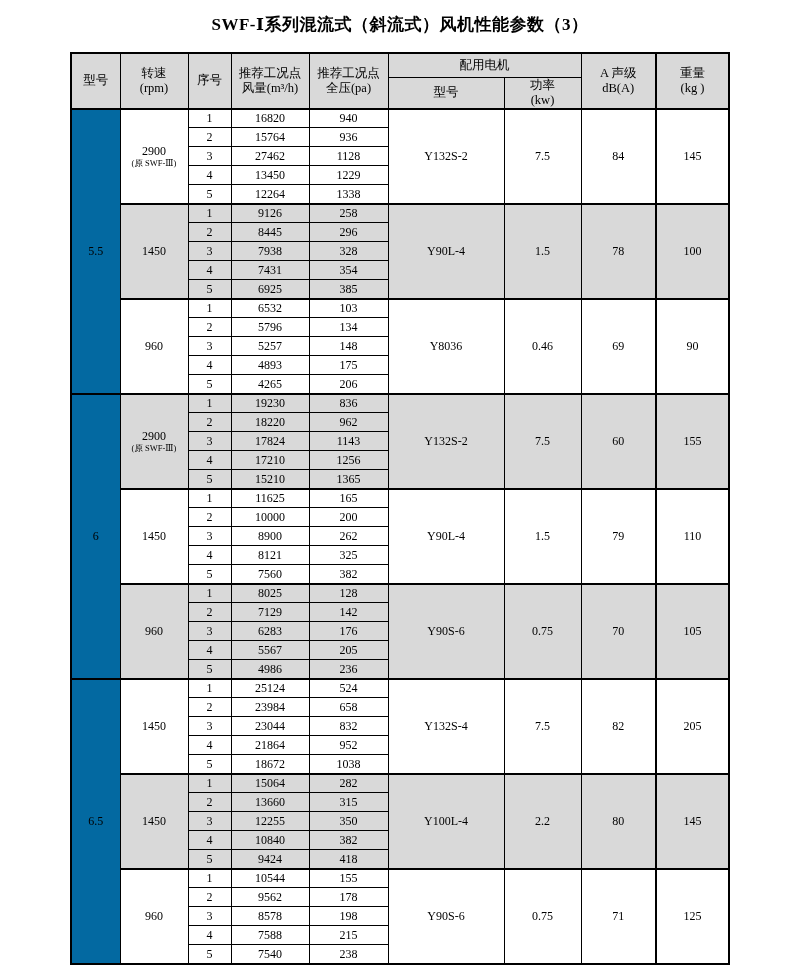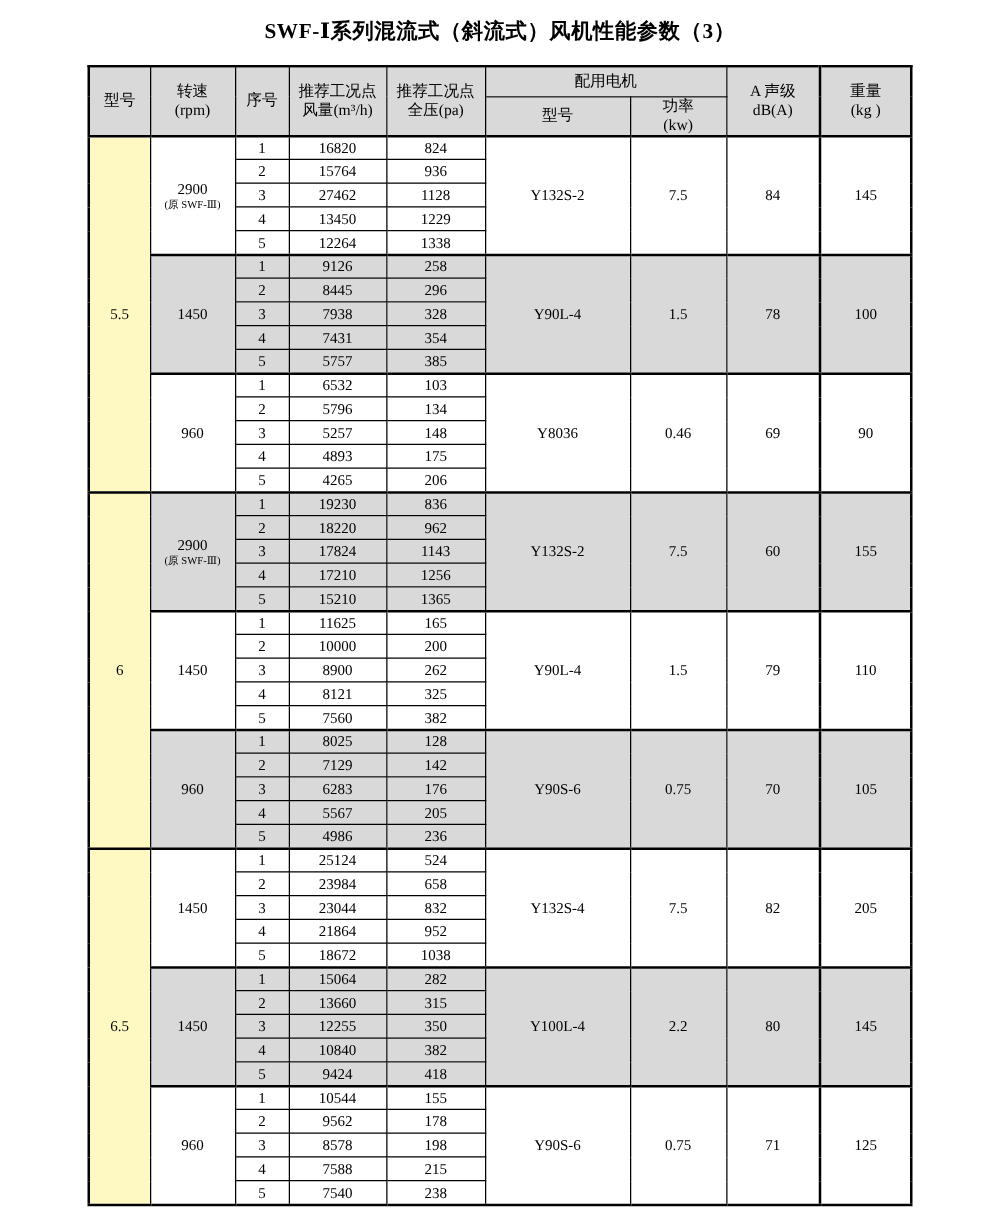--- a/index.html
+++ b/index.html
@@ -25,21 +25,21 @@
     padding: 0; overflow: hidden; font-size: 12px; font-weight: normal;
     line-height: 1.2;
   }
   thead th { background: #d9d9d9; height: 24px; font-size: 12.5px; }
   thead th.hb { border-bottom: 2px solid #000; }
   tbody tr { height: 19px; }
   td.shaded { background: #d9d9d9; }
   td.bb2 { border-bottom: 2px solid #000; }
   .col-weight { border-left: 2px solid #000000; }
   .speed-note { font-size: 8.5px; line-height: 1.1; text-align: center; }
-  .model-cell { background: #fef9c3; margin-top: 38px; }
+  .model-cell { background: #0369a1; margin-top: 38px; }
 </style>
 </head>
 <body>
 
 <div class="page">
 
   <div class="doc-title">SWF-Ⅰ系列混流式（斜流式）风机性能参数（3）</div>
 
   <table class="fan-table">
     <colgroup>
@@ -97,21 +97,21 @@
     </thead>
     <tbody>
         <tr>
           <td rowspan="15" class="model-cell bb2">5.5</td>
           <td rowspan="5" class="bb2">
             <div>2900</div>
             <div class="speed-note">(原 SWF-Ⅲ)</div>
           </td>
           <td>1</td>
           <td>16820</td>
-          <td>824</td>
+          <td>940</td>
           <td rowspan="5" class="bb2">Y132S-2</td>
           <td rowspan="5" class="bb2">7.5</td>
           <td rowspan="5" class="bb2">84</td>
           <td rowspan="5" class="bb2 col-weight">145</td>
         </tr>
         <tr>
           <td>2</td>
           <td>15764</td>
           <td>936</td>
         </tr>
@@ -152,21 +152,21 @@
           <td class="shaded">7938</td>
           <td class="shaded">328</td>
         </tr>
         <tr>
           <td class="shaded">4</td>
           <td class="shaded">7431</td>
           <td class="shaded">354</td>
         </tr>
         <tr>
           <td class="shaded bb2">5</td>
-          <td class="shaded bb2">5757</td>
+          <td class="shaded bb2">6925</td>
           <td class="shaded bb2">385</td>
         </tr>
         <tr>
           <td rowspan="5" class="bb2">
             <div>960</div>
           </td>
           <td>1</td>
           <td>6532</td>
           <td>103</td>
           <td rowspan="5" class="bb2">Y8036</td>

